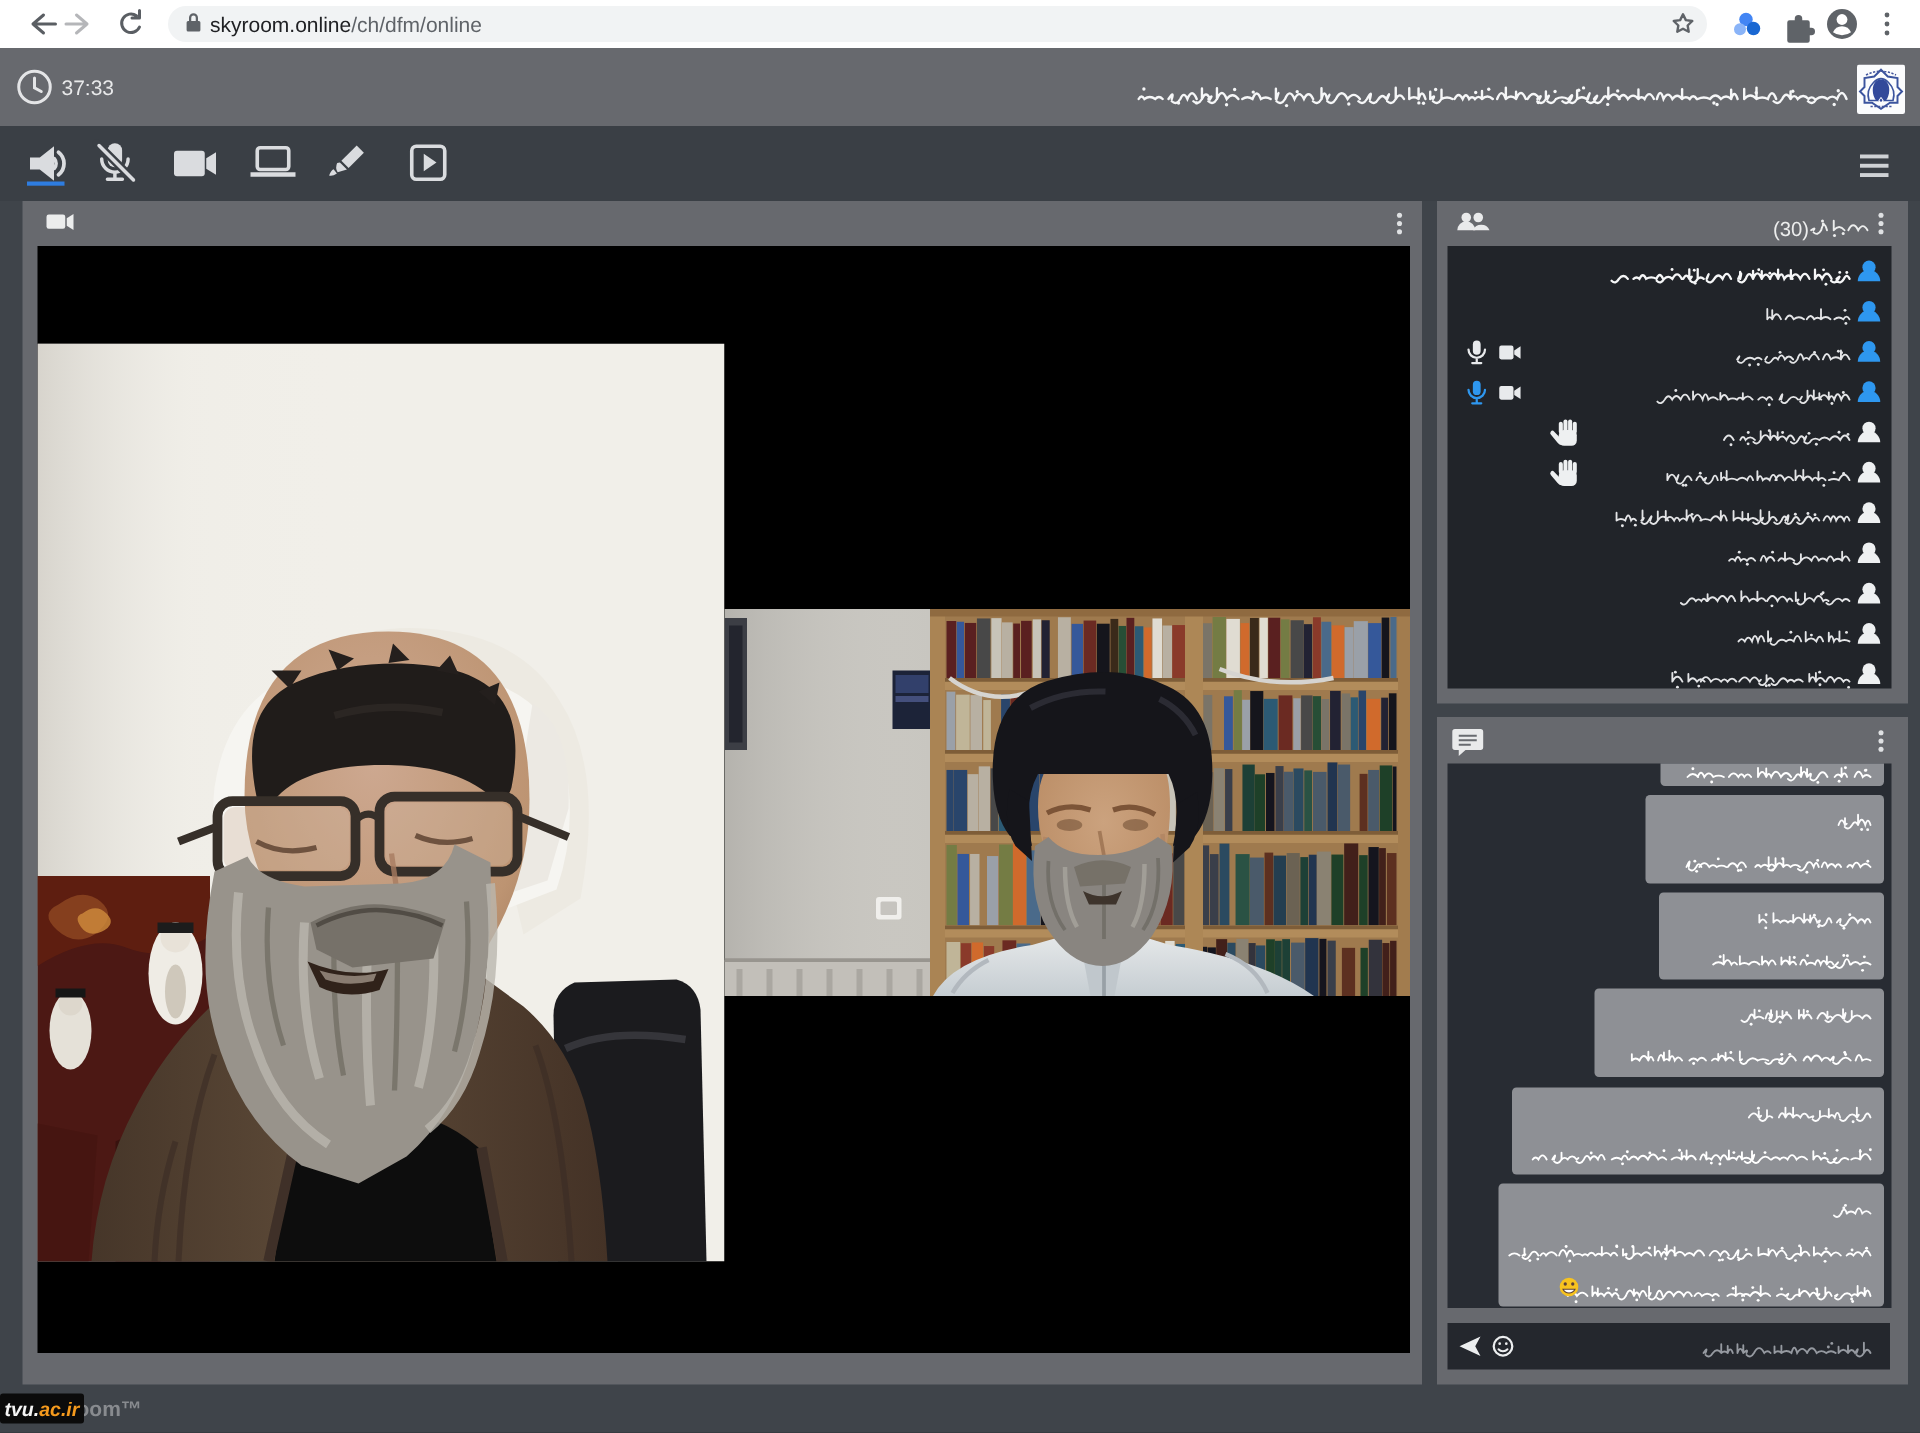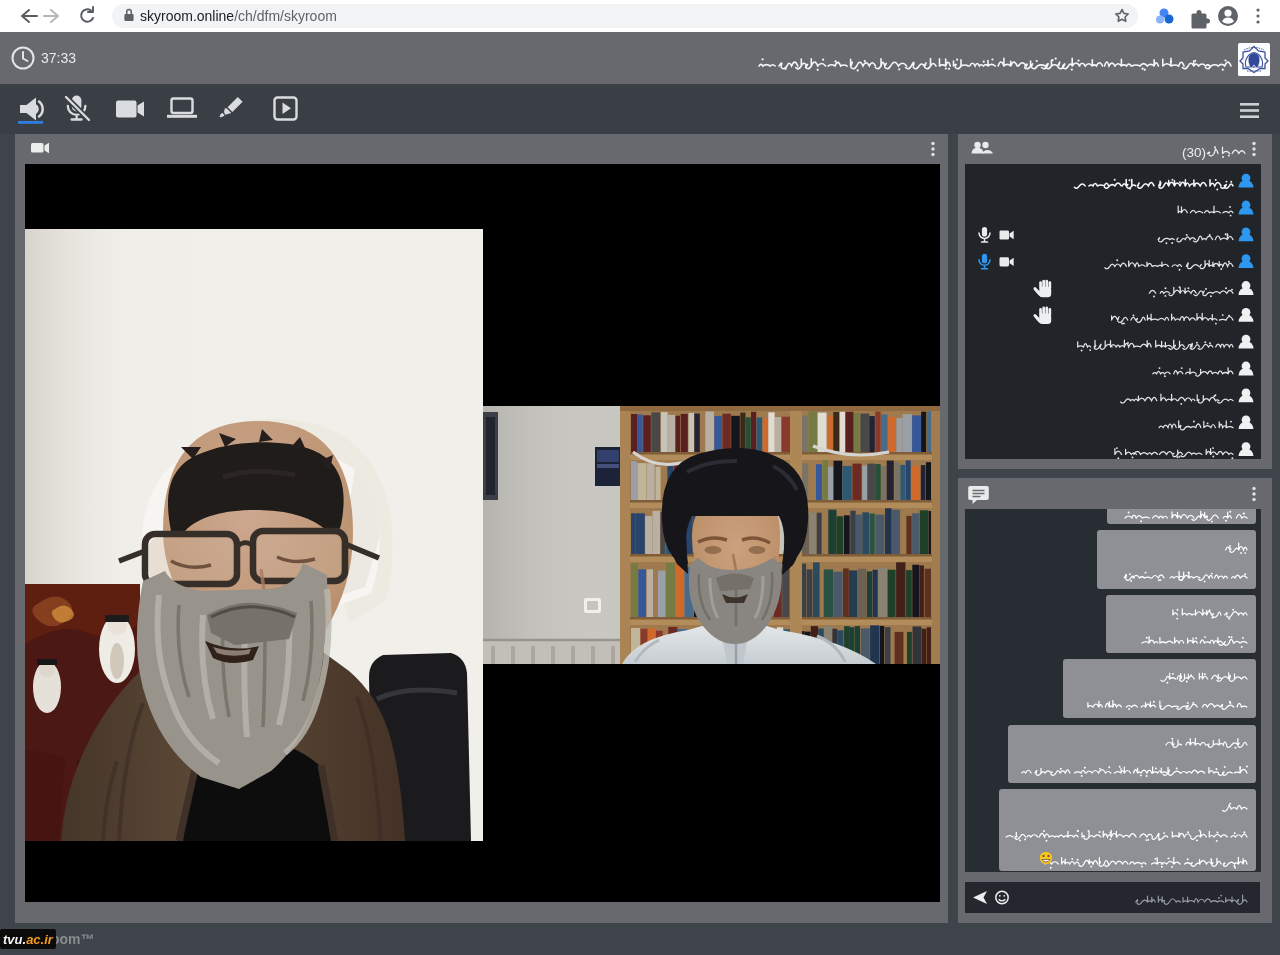--- a/index.html
+++ b/index.html
@@ -1,20 +1,20 @@
 <!DOCTYPE html>
 <html><head><meta charset="utf-8"><style>
 *{margin:0;padding:0;box-sizing:border-box}
 html,body{width:1280px;height:955px;overflow:hidden;background:#3f444a;font-family:"Liberation Sans",sans-serif}
 .abs{position:absolute}
 </style></head><body>
 <div class="abs" style="left:0;top:0;width:1280px;height:955px">
 <div class="abs" style="left:0;top:0;width:1280px;height:32px;background:#fff"></div>
     <div class="abs" style="left:112px;top:4px;width:1026px;height:24px;background:#f1f3f4;border-radius:12px"></div>
-    <div class="abs" style="left:140px;top:8px;font-size:14px;color:#202124">skyroom.online<span style="color:#5f6368">/ch/dfm/skyroom</span></div>
+    <div class="abs" style="left:140px;top:8px;font-size:14px;color:#202124">skyroom.online<span style="color:#5f6368">/ch/dfm/online</span></div>
     <svg class="abs" style="left:0;top:0" width="1280" height="32" viewBox="0 0 1280 32">
 <g stroke="#5a5e63" stroke-width="2" fill="none" stroke-linecap="round" stroke-linejoin="round">
 <path d="M29 10l-7 6 7 6M22 16h15"></path>
 <path d="M51 10l7 6-7 6M44 16h14" opacity="0.45"></path>
 <path d="M91 10.5a6.2 6.2 0 1 0 2 7.5M93 7v5h-5"></path>
 </g>
 <g fill="#5f6368">
 <path d="M126 14v-2.2a3 3 0 0 1 6 0V14h.6a1 1 0 0 1 1 1v5a1 1 0 0 1-1 1h-7.2a1 1 0 0 1-1-1v-5a1 1 0 0 1 1-1zM127.5 14h3v-2.2a1.5 1.5 0 0 0-3 0z"></path>
 </g>
 <path d="M1122 9.5l1.9 3.9 4.3.6-3.1 3 .7 4.2-3.8-2-3.8 2 .7-4.2-3.1-3 4.3-.6z" fill="none" stroke="#5f6368" stroke-width="1.6" stroke-linejoin="round"></path>

